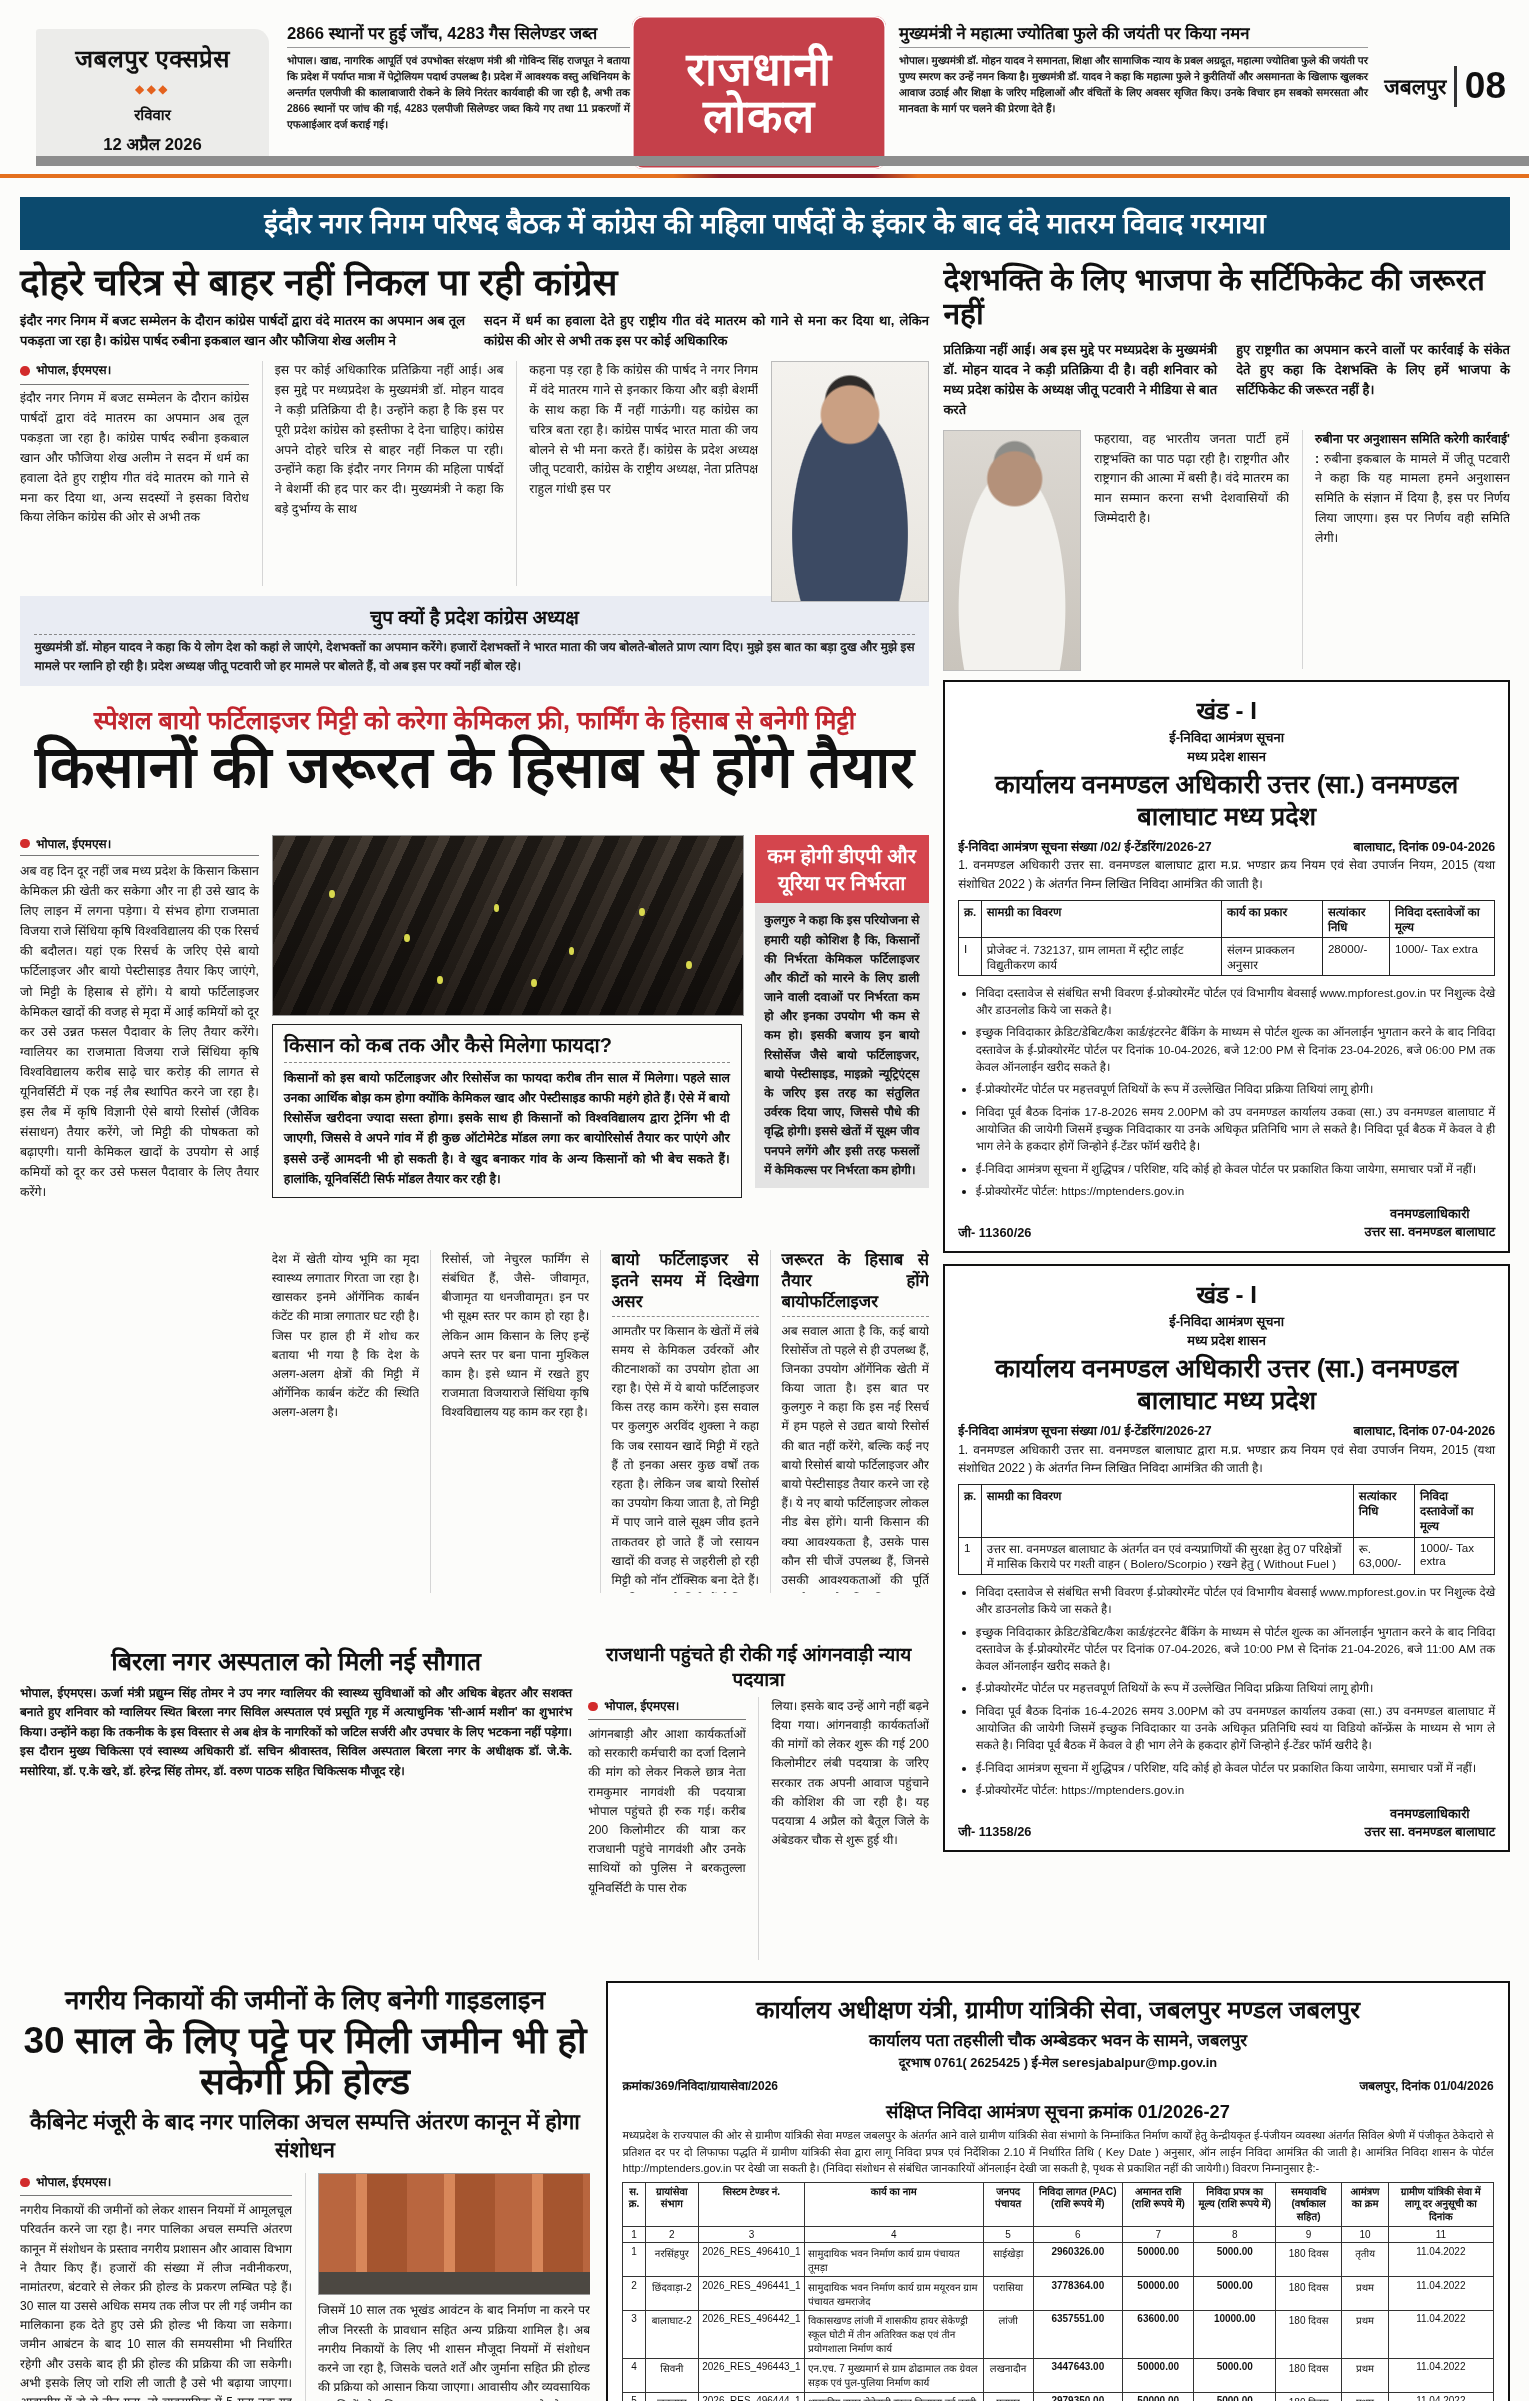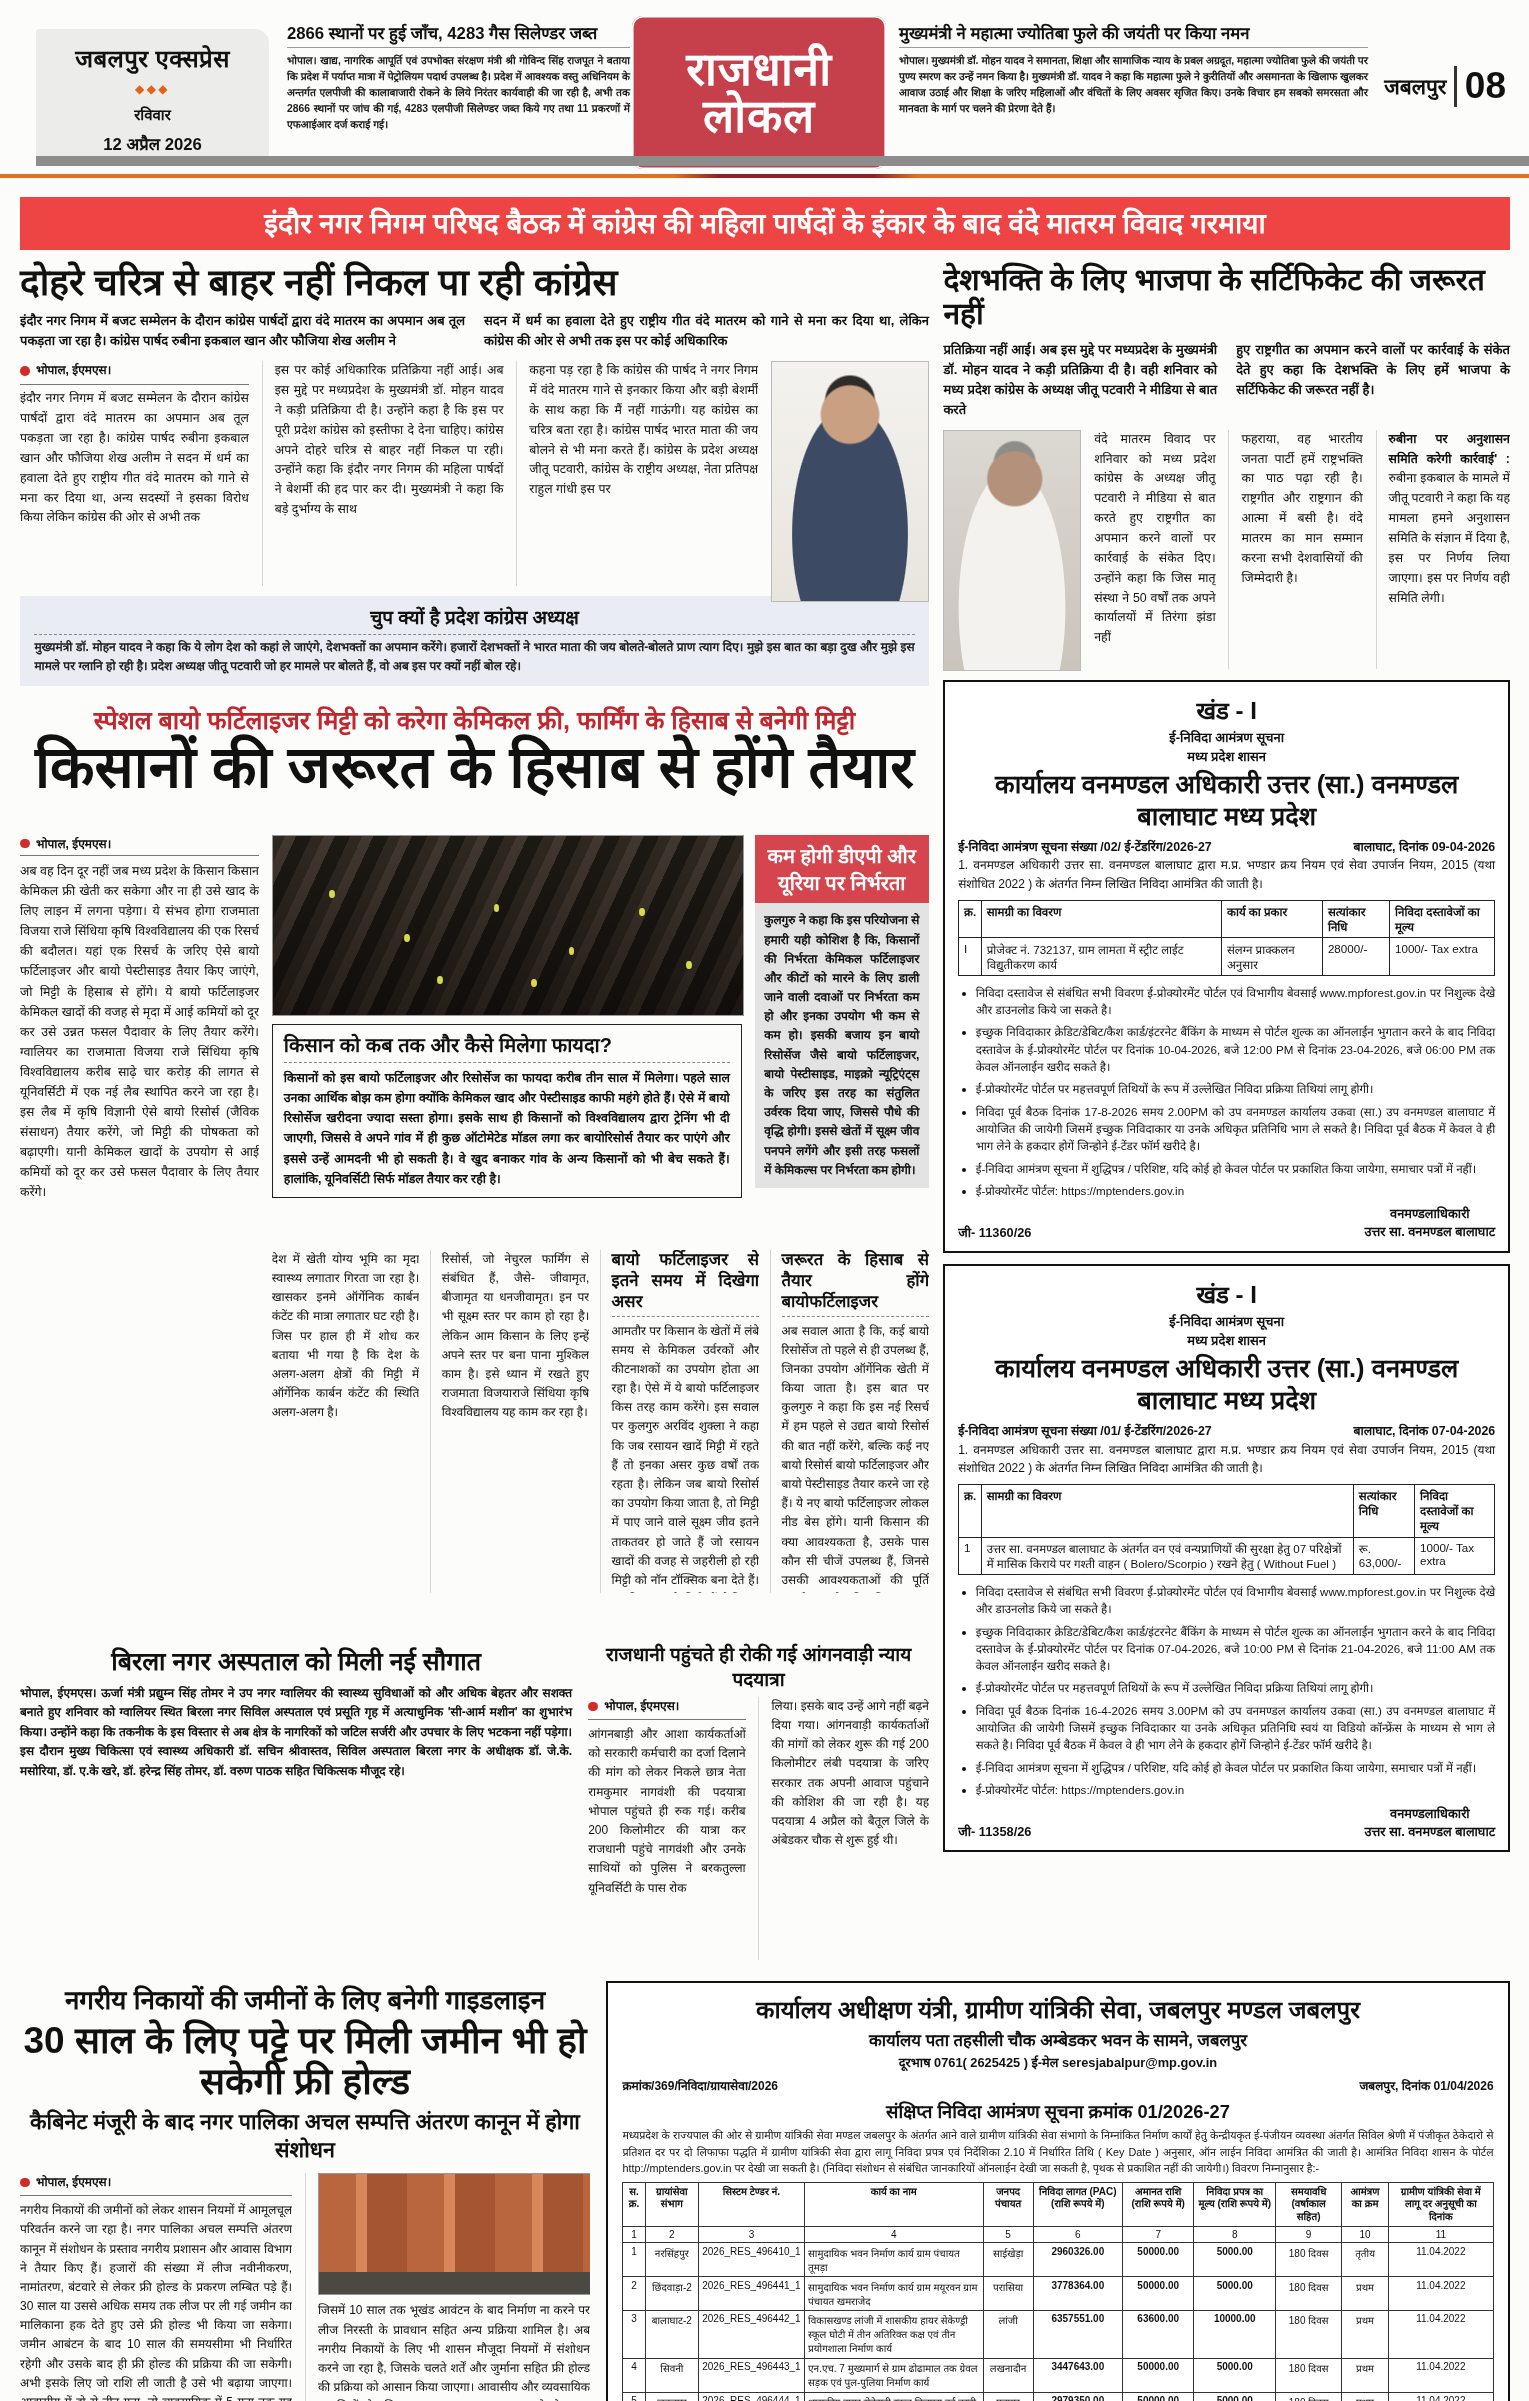--- a/index.html
+++ b/index.html
@@ -36,21 +36,21 @@
     box-shadow:0 0 0 1.6px #fff inset;
   }
   .pageinfo{position:absolute;right:24px;top:65px;display:flex;align-items:center;gap:8px;}
   .pageinfo .city{font-size:21px;font-weight:bold;}
   .pageinfo .bar{width:2.4px;height:41px;background:#333;}
   .pageinfo .num{font-size:37px;font-weight:bold;}
   .hdr-graybar{position:absolute;left:36px;right:0;top:156px;height:10.4px;background:#8d8d8d;}
   .rule-orange{height:4px;background:linear-gradient(to right,#e4701e 44%,#8e1f26 47%,#8e1f26 57%,#e4701e 60%);margin-top:0px;}
   
   .banner{
-    margin:19px 20px 11px 20px;background:#ef4444;color:#fff;
+    margin:19px 20px 11px 20px;background:#0c4a6e;color:#fff;
     font-size:28px;font-weight:bold;text-align:center;line-height:53px;height:53px;
   }
   
   .byline{display:flex;align-items:center;gap:6.4px;font-size:12px;font-weight:bold;
     border-bottom:0.8px solid #777;padding-bottom:3.2px;margin-bottom:4.8px;}
   .byline .dot{width:9.6px;height:9.6px;border-radius:50%;background:#d22b2b;flex:0 0 auto;}
   .cols{display:flex;gap:12.8px;}
   .bcol{flex:1;font-size:12.4px;line-height:1.6;text-align:justify;overflow:hidden;}
   .bcol+.bcol{border-left:0.8px solid #d5d5d5;padding-left:12px;}
   .deckrow{display:flex;gap:19px;margin:8px 0 9.6px 0;}
@@ -291,21 +291,20 @@
     <div class="rail">
 
       <div class="bjp">
         <h1>देशभक्ति के लिए भाजपा के सर्टिफिकेट की जरूरत नहीं</h1>
         <div class="deckrow">
           <div>प्रतिक्रिया नहीं आई। अब इस मुद्दे पर मध्यप्रदेश के मुख्यमंत्री डॉ. मोहन यादव ने कड़ी प्रतिक्रिया दी है। वही शनिवार को मध्य प्रदेश कांग्रेस के अध्यक्ष जीतू पटवारी ने मीडिया से बात करते</div>
           <div>हुए राष्ट्रगीत का अपमान करने वालों पर कार्रवाई के संकेत देते हुए कहा कि देशभक्ति के लिए हमें भाजपा के सर्टिफिकेट की जरूरत नहीं है।</div>
         </div>
         <div class="cols bjp-body">
           <div class="photo photo-patwari"></div>
-          <div class="bcol">वंदे मातरम विवाद पर शनिवार को मध्य प्रदेश कांग्रेस के अध्यक्ष जीतू पटवारी ने मीडिया से बात करते हुए राष्ट्रगीत का अपमान करने वालों पर कार्रवाई के संकेत दिए। उन्होंने कहा कि जिस मातृ संस्था ने 50 वर्षों तक अपने कार्यालयों में तिरंगा झंडा नहीं</div>
           <div class="bcol">फहराया, वह भारतीय जनता पार्टी हमें राष्ट्रभक्ति का पाठ पढ़ा रही है। राष्ट्रगीत और राष्ट्रगान की आत्मा में बसी है। वंदे मातरम का मान सम्मान करना सभी देशवासियों की जिम्मेदारी है।</div>
           <div class="bcol">
             <span class="bold-lead">रुबीना पर अनुशासन समिति करेगी कार्रवाई' :</span>
             <span>रुबीना इकबाल के मामले में जीतू पटवारी ने कहा कि यह मामला हमने अनुशासन समिति के संज्ञान में दिया है, इस पर निर्णय लिया जाएगा। इस पर निर्णय वही समिति लेगी।</span>
           </div>
         </div>
       </div>
 
       <div class="tender">
         <div class="t-sec">खंड - I</div>

